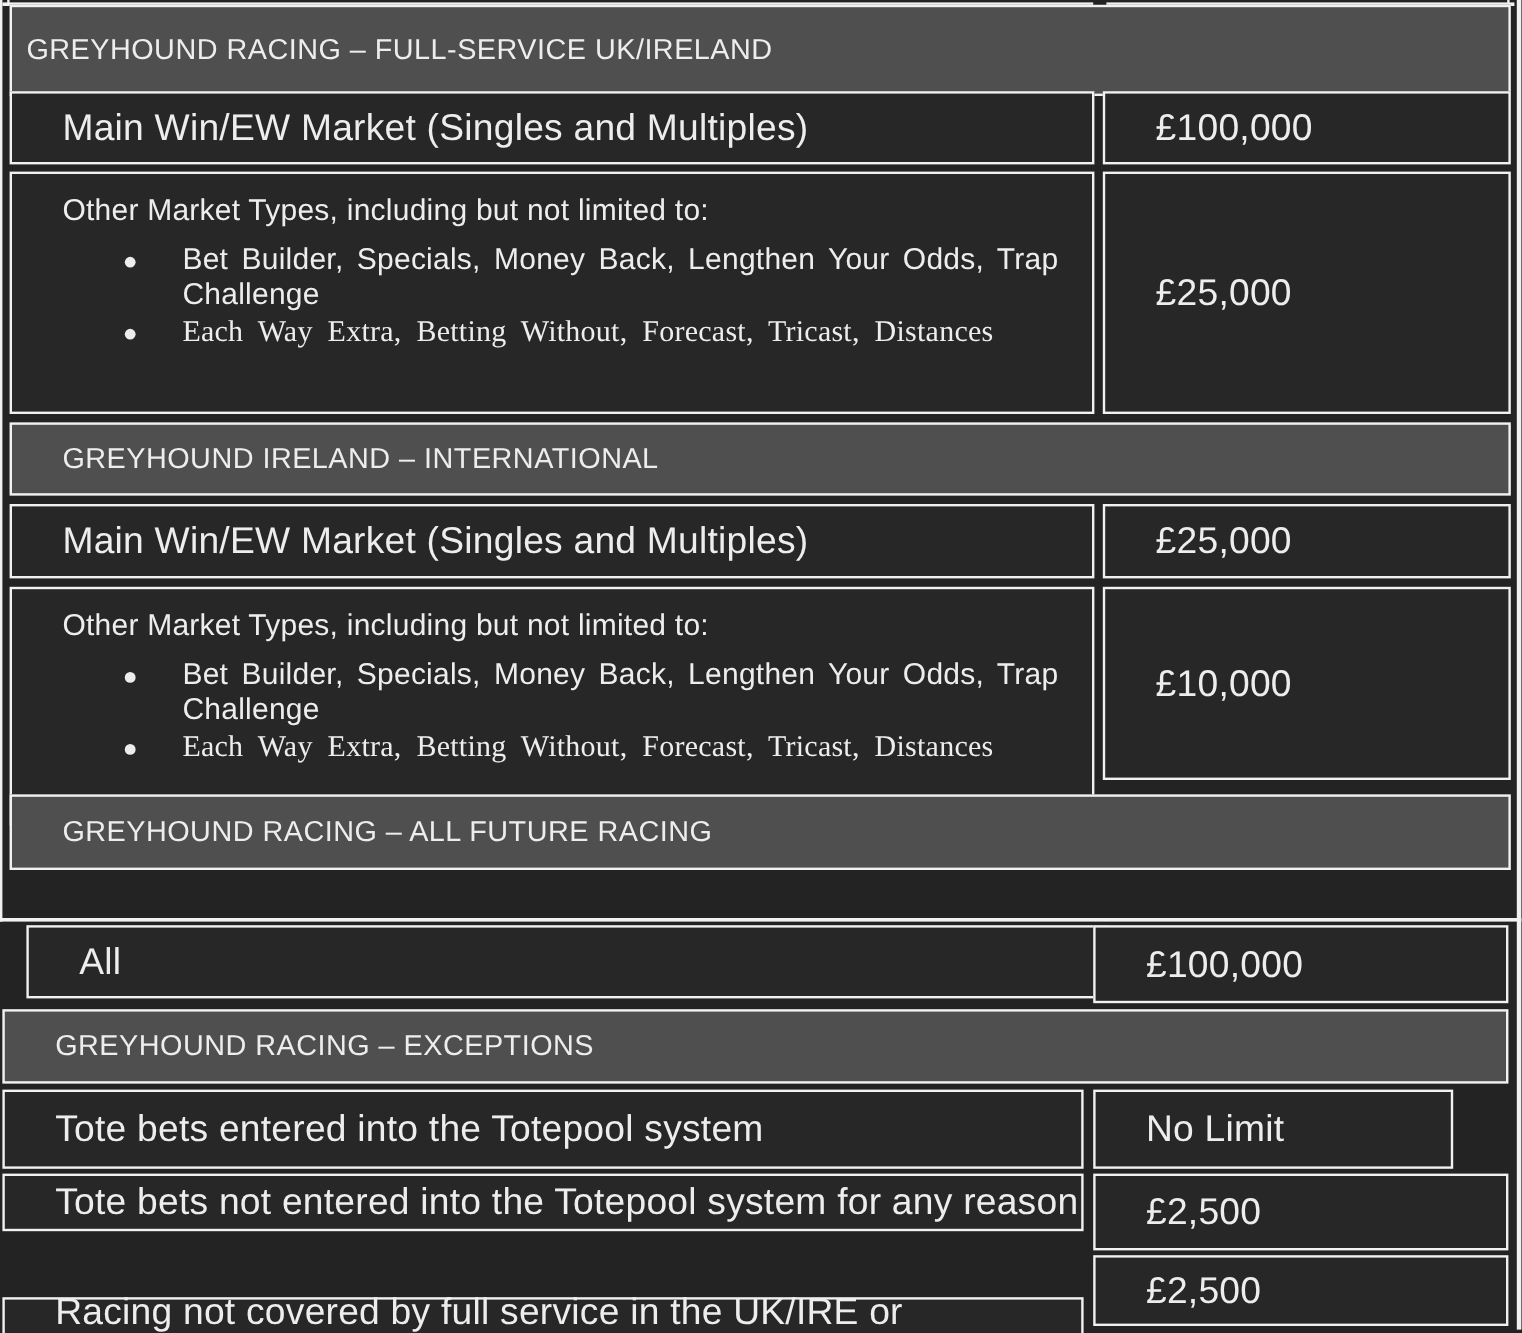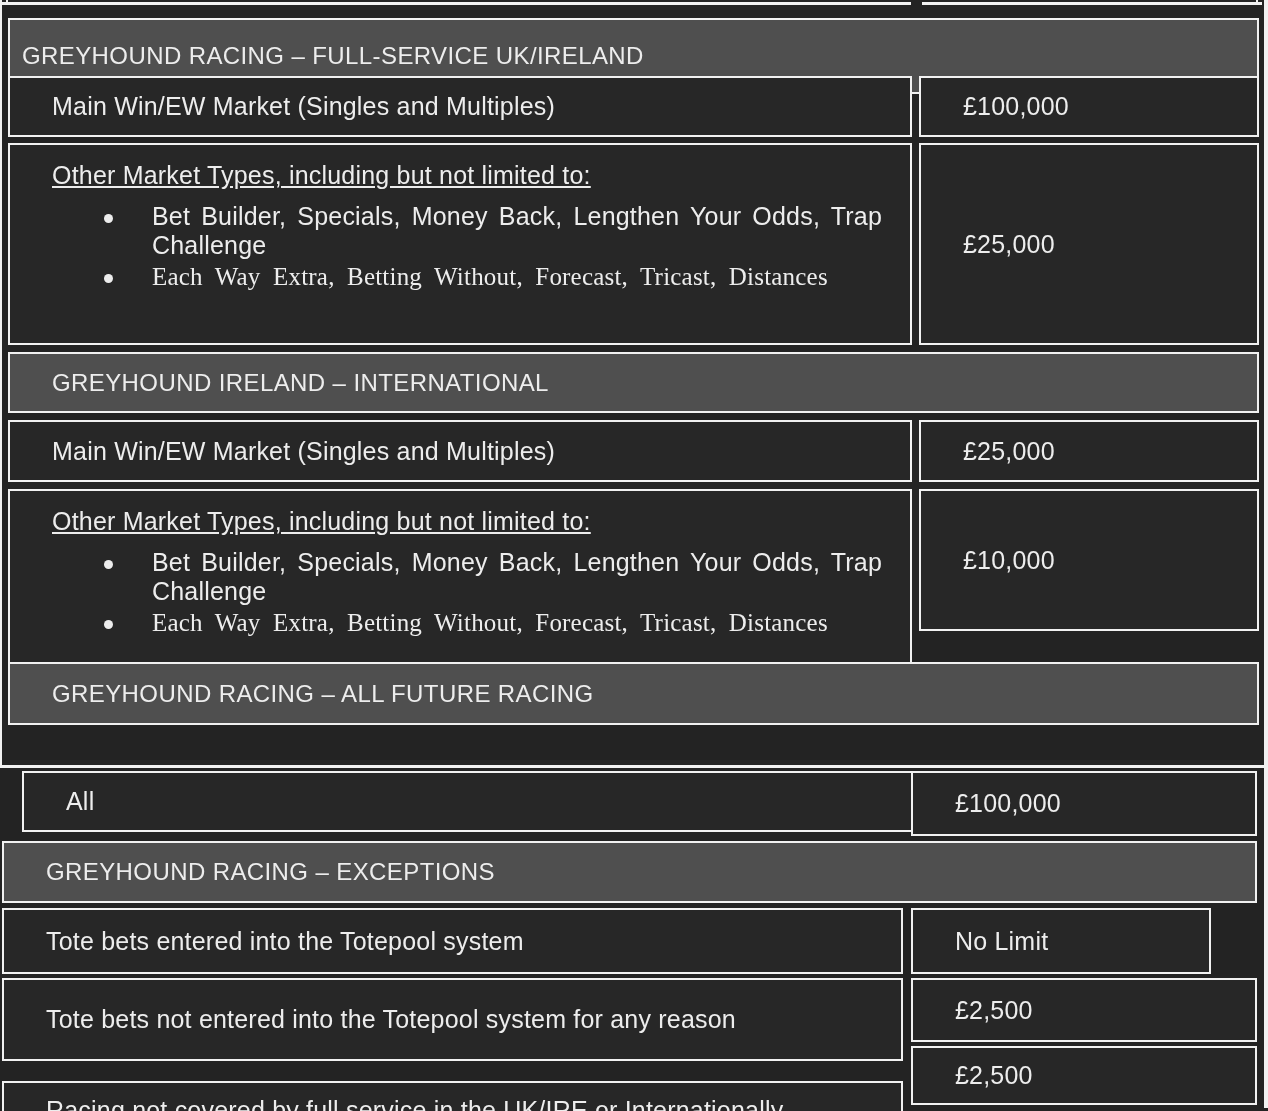--- a/index.html
+++ b/index.html
@@ -21,30 +21,30 @@
   .hdr {
     background: #4f4f4f;
     display: flex; align-items: center;
     padding-left: 42px;
     font-size: 24px;
     letter-spacing: 0.4px;
   }
   .cell {
     display: flex; align-items: center;
     padding-left: 42px;
-    font-size: 25px;
+    font-size: 31px;
     letter-spacing: 0.2px;
   }
   .cell-col {
     display: block;
     padding: 14px 16px 0 42px;
     font-size: 25px;
     letter-spacing: 0.2px;
   }
-  .cell-col .lead { line-height: 33px; text-decoration: underline; }
+  .cell-col .lead { line-height: 33px; }
   ul.blist { list-style: none; margin: 10px 0 0 0; padding: 0 0 0 100px; }
   ul.blist li {
     position: relative;
     width: 730px;
     text-align: justify;
     line-height: 29px;
     font-size: 25px;
   }
   ul.blist li + li { margin-top: 2px; }
   ul.blist li:nth-child(2) { word-spacing: 6px; font-family: Liberation Serif, serif; }
@@ -65,21 +65,21 @@
 
   <div class="hline" style="left:2px; top:2px; width:909px; height:3px;"></div>
   <div class="hline" style="left:922px; top:2px; width:340px; height:3px;"></div>
   <div class="vline" style="left:6px; top:0; width:2px; height:3px;"></div>
   <div class="vline" style="left:1256px; top:0; width:2px; height:3px;"></div>
 
   <div class="vline" style="left:0; top:0; width:2px; height:768px;"></div>
   <div class="vline" style="left:1264px; top:0; width:4px; height:1108px;"></div>
   <div class="hline" style="left:0; top:765px; width:1268px; height:3px;"></div>
 
-  <div class="box hdr" style="left:8px; top:18px; width:1251px; height:76px;padding-left:12px;">
+  <div class="box hdr" style="left:8px; top:4px; width:1251px; height:76px;padding-left:12px;">
     <span>GREYHOUND RACING – FULL-SERVICE UK/IRELAND</span>
   </div>
 
   <div class="box cell" style="left:8px; top:76px; width:904px; height:61px;">
     <span>Main Win/EW Market (Singles and Multiples)</span>
   </div>
   <div class="box cell" style="left:919px; top:76px; width:340px; height:61px;">
     <span>£100,000</span>
   </div>
 
@@ -105,21 +105,21 @@
     <span>£25,000</span>
   </div>
 
   <div class="box cell-col" style="left:8px; top:489px; width:904px; height:199px;">
     <div class="lead">Other Market Types, including but not limited to:</div>
     <ul class="blist">
       <li>Bet Builder, Specials, Money Back, Lengthen Your Odds, Trap Challenge</li>
       <li>Each Way Extra, Betting Without, Forecast, Tricast, Distances</li>
     </ul>
   </div>
-  <div class="box cell" style="left:919px; top:489px; width:340px; height:142px;">
+  <div class="box cell" style="left:919px; top:489px; width:340px; height:161px;">
     <span>£10,000</span>
   </div>
 
   <div class="box hdr" style="left:8px; top:662px; width:1251px; height:63px;">
     <span>GREYHOUND RACING – ALL FUTURE RACING</span>
   </div>
 
   <div class="box cell" style="left:2px; top:771px; width:901px; height:61px;margin-left:20px;">
     <span>All</span>
   </div>
@@ -131,21 +131,21 @@
     <span>Tote bets entered into the Totepool system</span>
   </div>
 
   <div class="box hdr" style="left:2px; top:841px; width:1255px; height:62px;">
     <span>GREYHOUND RACING – EXCEPTIONS</span>
   </div>
   <div class="box cell" style="left:911px; top:908px; width:300px; height:66px;">
     <span>No Limit</span>
   </div>
 
-  <div class="box cell" style="left:2px; top:978px; width:901px; height:83px;">
+  <div class="box cell" style="left:2px; top:978px; width:901px; height:48px;">
     <span>Tote bets not entered into the Totepool system for any reason</span>
   </div>
   <div class="box cell" style="left:911px; top:978px; width:346px; height:64px;">
     <span>£2,500</span>
   </div>
 
   <div class="box cell" style="left:2px; top:1081px; width:901px; height:59px;">
     <span>Racing not covered by full service in the UK/IRE or Internationally</span>
   </div>
   <div class="box cell" style="left:911px; top:1046px; width:346px; height:59px;">

